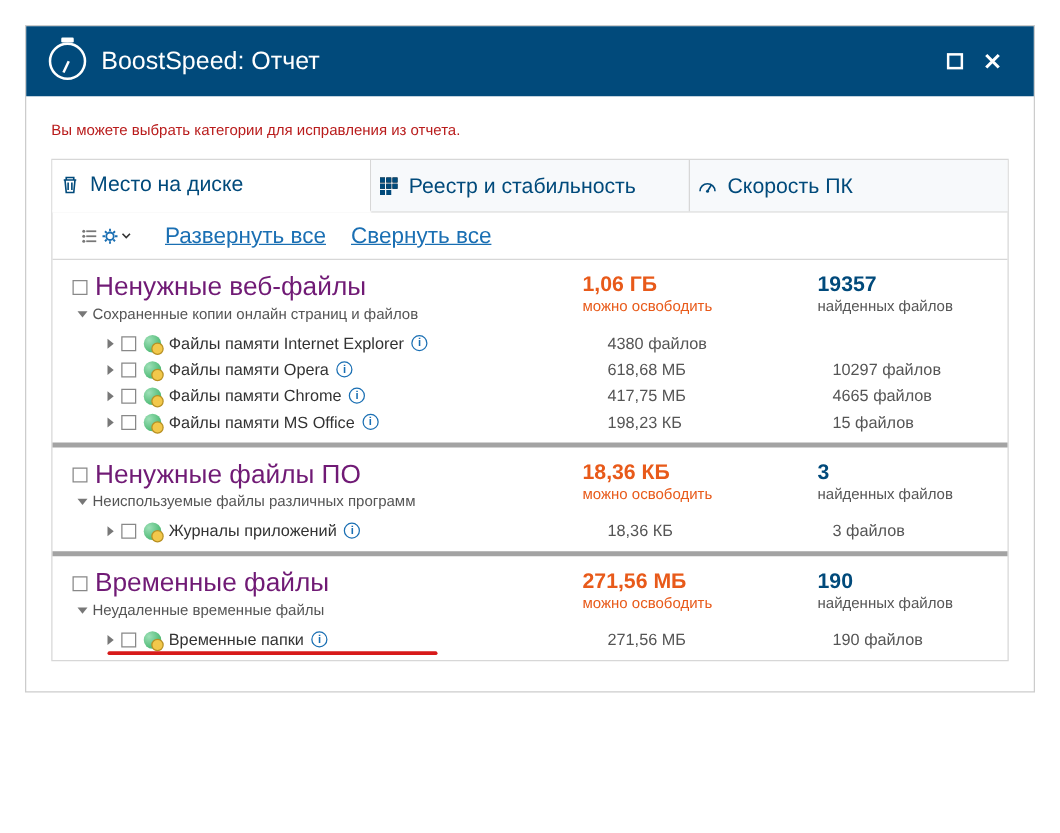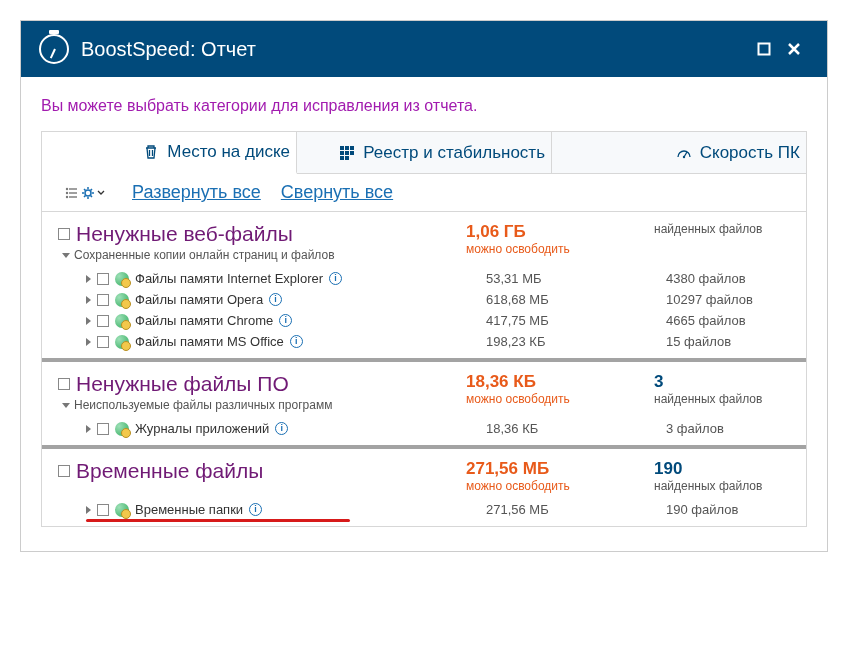--- a/index.html
+++ b/index.html
@@ -60,37 +60,37 @@
   .titlebar .winbtn {
     width: 30px; height: 30px;
     display: flex;
     align-items: center;
     justify-content: center;
     cursor: pointer;
   }
   .titlebar .winbtn svg { width: 14px; height: 14px; stroke: #fff; fill: none; }
   
   .body { padding: 20px 20px 24px; }
-  .hdrtext { font-size: 16px; color: #a21caf; margin-bottom: 16px; }
+  .hdrtext { font-size: 12px; color: #b91c1c; margin-bottom: 16px; }
   .panel {
     border: 1px solid #d7d7d7;
   }
   
   .tabs { display: flex; border-bottom: 1px solid #d7d7d7; }
   .tab {
     flex: 1 1 0;
     text-align: center;
     padding: 10px 6px;
     font-size: 17px;
     color: #014a7b;
     border-right: 1px solid #d7d7d7;
     cursor: pointer;
     display: flex;
     align-items: center;
-    justify-content: flex-end;
+    justify-content: flex-start;
     gap: 8px;
     background: #f7f9fb;
   }
   .tab:last-child { border-right: none; }
   .tab.active {
     background: #fff;
     border-bottom: 2px solid #fff;
     margin-bottom: -1px;
     font-weight: 400;
   }
@@ -293,33 +293,33 @@
                 <div class="subnote">
                   <span class="tri"></span>
                   <span>Сохраненные копии онлайн страниц и файлов</span>
                 </div>
               </div>
               <div>
                 <div class="bigval">1,06 ГБ</div>
                 <div class="sublbl">можно освободить</div>
               </div>
               <div>
+                <div class="bigval count">19357</div>
                 <div class="sublbl count">найденных файлов</div>
               </div>
             </div>
             <div class="items">
               <div class="item">
                 <div class="left">
                   <span class="tri right"></span>
                   <span class="checkbox"></span>
                   <span class="globe"></span>
                   <span>Файлы памяти Internet Explorer</span>
                   <span class="info">i</span>
                 </div>
-                <div class="gray">53,31 МБ</div>
                 <div class="gray">4380 файлов</div>
               </div>
               <div class="item">
                 <div class="left">
                   <span class="tri right"></span>
                   <span class="checkbox"></span>
                   <span class="globe"></span>
                   <span>Файлы памяти Opera</span>
                   <span class="info">i</span>
                 </div>
@@ -385,20 +385,24 @@
               </div>
             </div>
           </div>
           <div class="catblock">
             <div class="catrow">
               <div>
                 <div class="cattitle-wrap">
                   <span class="checkbox"></span>
                   <span class="cattitle">Временные файлы</span>
                 </div>
+                <div class="subnote">
+                  <span class="tri"></span>
+                  <span>Неудаленные временные файлы</span>
+                </div>
               </div>
               <div>
                 <div class="bigval">271,56 МБ</div>
                 <div class="sublbl">можно освободить</div>
               </div>
               <div>
                 <div class="bigval count">190</div>
                 <div class="sublbl count">найденных файлов</div>
               </div>
             </div>

